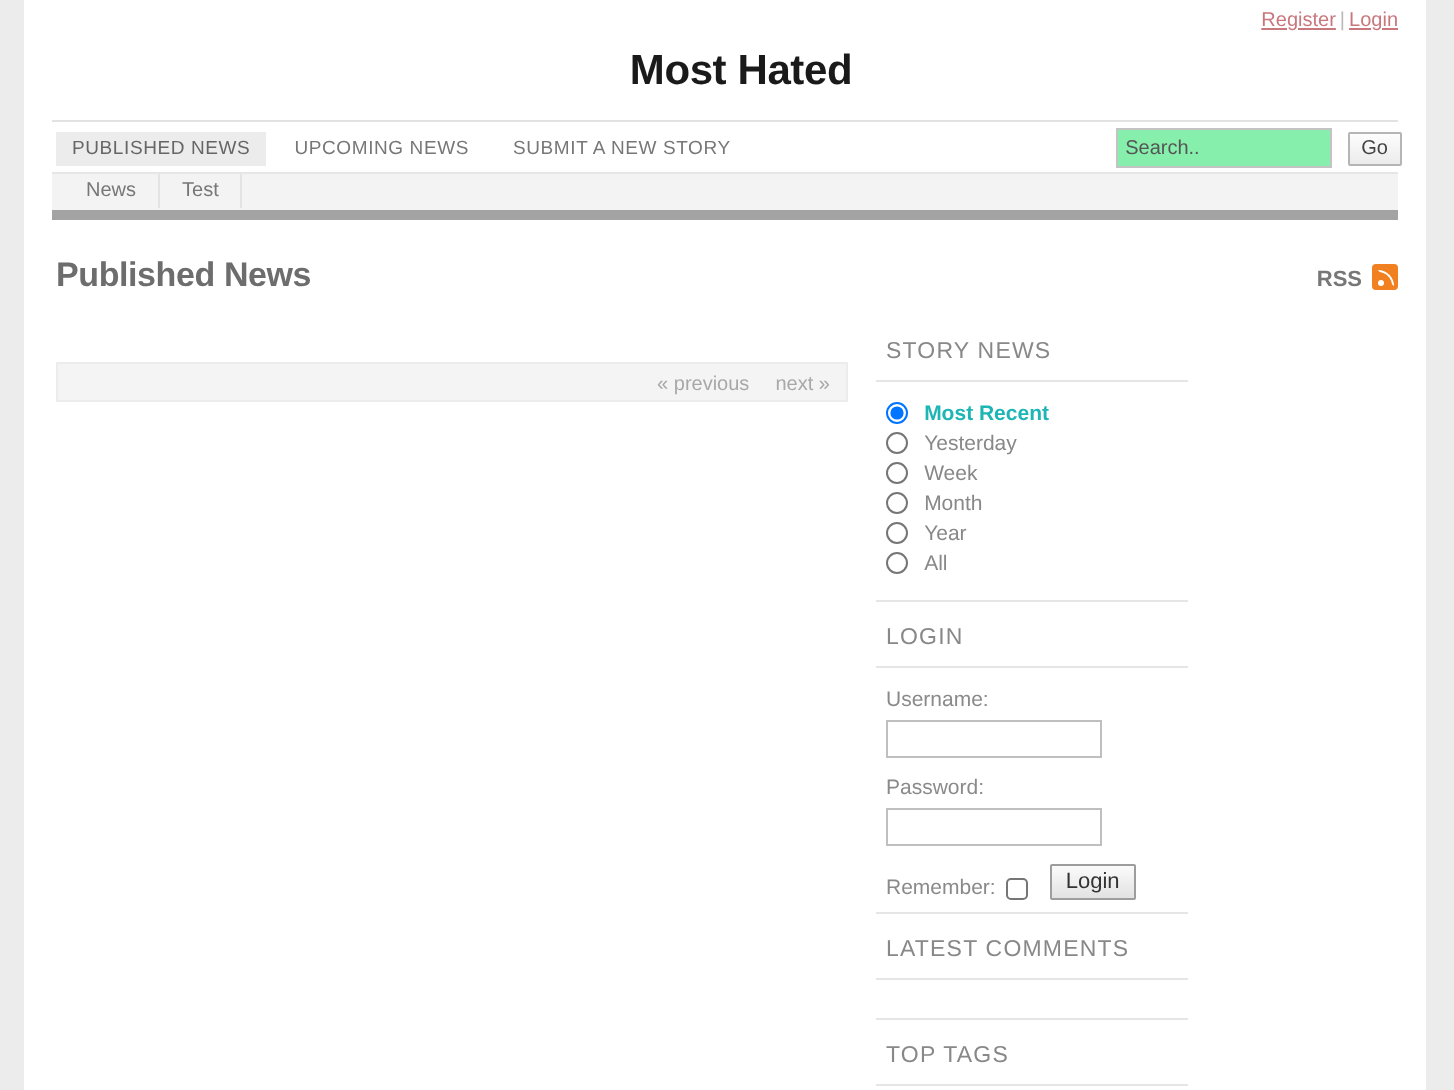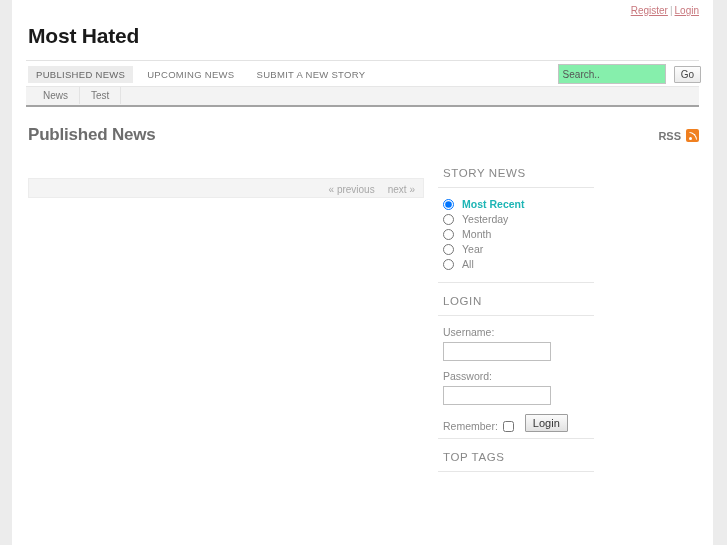--- a/index.html
+++ b/index.html
@@ -39,20 +39,21 @@
   }
   .userbar .sep {
     color: #b9b9b9;
     font-size: 10px;
     margin: 0 2px;
   }
 
   
   .siteheader {
     padding: 4px 0 12px 16px;
+    text-align: center;
   }
   .siteheader .logo {
     font-size: 21px;
     font-weight: bold;
     color: #1a1a1a;
     letter-spacing: -0.2px;
   }
   .hrule {
     height: 1px;
     background: #e2e2e2;
@@ -116,21 +117,21 @@
     vertical-align: middle;
     cursor: pointer;
     border-radius: 1px;
   }
 
   
   .subnav {
     height: 18px;
     background: #f3f3f3;
     border-top: 1px solid #e6e6e6;
-    border-bottom: 2px solid #a3a3a3;
+    border-bottom: 5px solid #a3a3a3;
     margin: 3px 14px 0 14px;
     padding: 0;
   }
   .subnav ul {
     list-style: none;
     margin: 0;
     padding: 0 0 0 6px;
   }
   .subnav li {
     float: left;
@@ -394,20 +395,24 @@
           <li class="selected">
             <input type="radio" name="sortby" checked="" style="">
             <label>Most Recent</label>
           </li>
           <li>
             <input type="radio" name="sortby" style="">
             <label>Yesterday</label>
           </li>
           <li>
             <input type="radio" name="sortby" style="">
+            <label>Week</label>
+          </li>
+          <li>
+            <input type="radio" name="sortby" style="">
             <label>Month</label>
           </li>
           <li>
             <input type="radio" name="sortby" style="">
             <label>Year</label>
           </li>
           <li>
             <input type="radio" name="sortby" style="">
             <label>All</label>
           </li>
@@ -422,20 +427,24 @@
           <div class="flabel">Password:</div>
           <input type="password" value="" style="">
           <div class="rememberrow">
             <span class="rlabel">Remember:</span>
             <input type="checkbox" style="">
             <button type="button" class="loginbtn">Login</button>
           </div>
         </div>
       </div>
 
+      <div class="widget toprule">
+        <h3>LATEST COMMENTS</h3>
+        <div class="wbody"></div>
+      </div>
 
       <div class="widget toprule">
         <h3>TOP TAGS</h3>
 
       </div>
 
     </div>
 
     <div class="clear"></div>
   </div>

